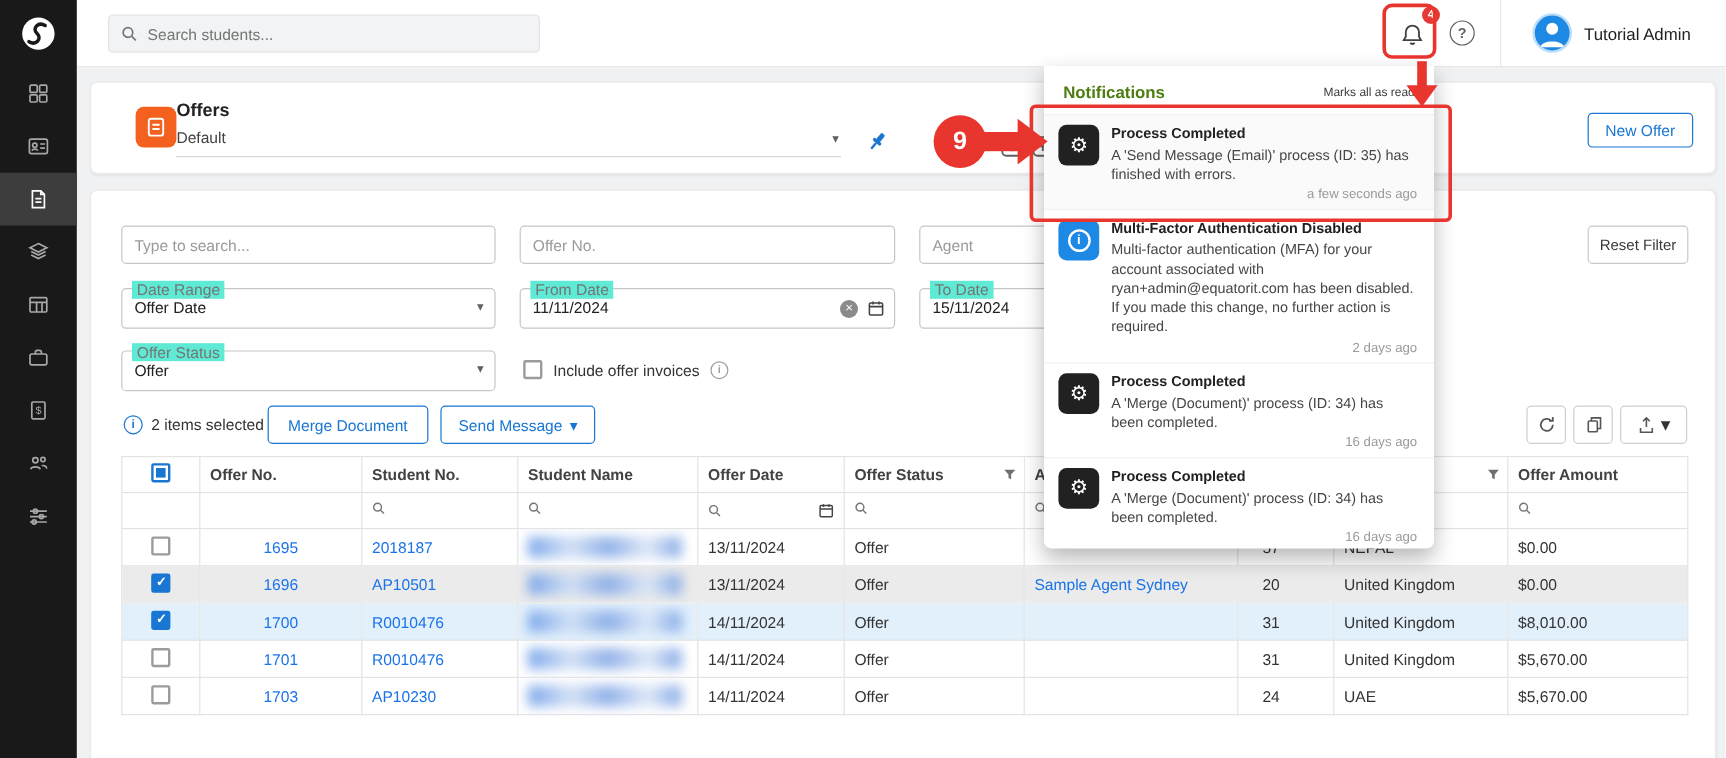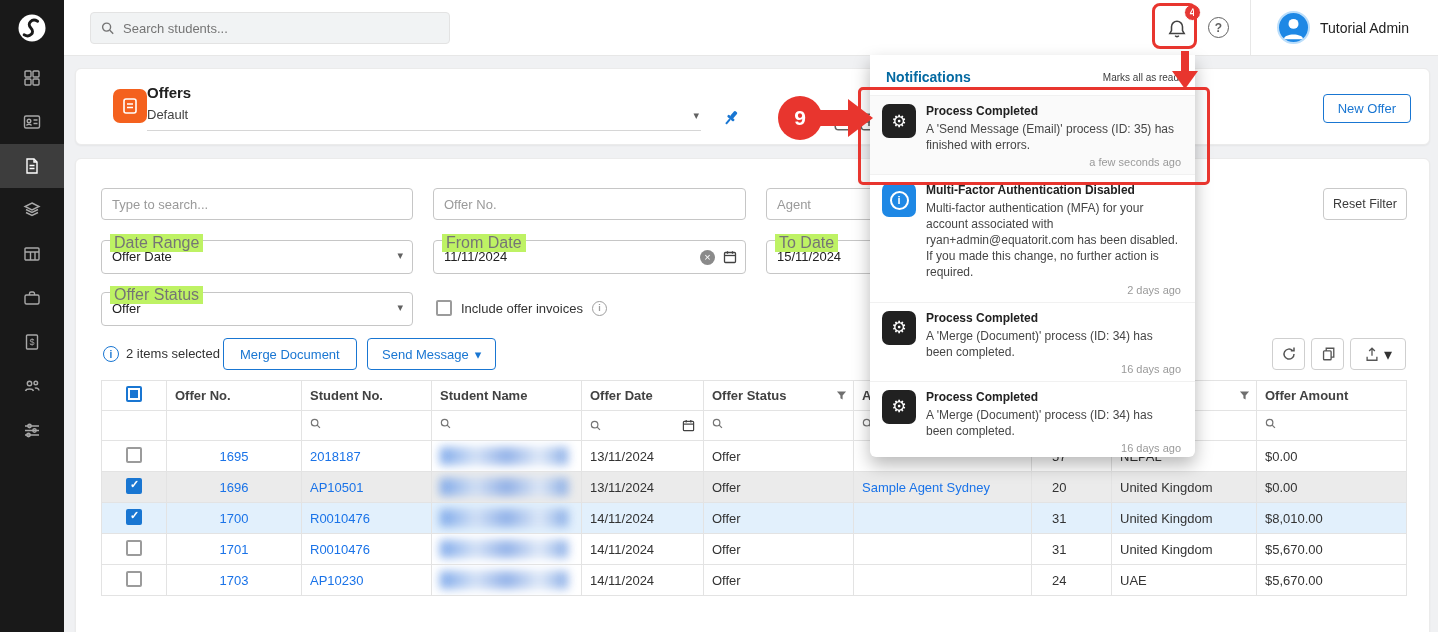--- a/index.html
+++ b/index.html
@@ -42,21 +42,21 @@
   .tool-icon { position:absolute; top:43px; width:20px; height:20px; cursor:pointer; }
   .tool-icon svg { stroke:#616161; fill:none; stroke-width:1.4; }
   .btn-outline-blue { border:1px solid #1976d2; color:#1976d2; background:#fff; border-radius:4px; font-size:13px; font-family:inherit; cursor:pointer; display:inline-flex; align-items:center; justify-content:center; gap:6px; }
   .new-offer-btn { position:absolute; right:18px; top:25px; height:29px; padding:0 14px; }
   
   .content-card { left:75px; top:158px; width:1355px; height:500px; }
   .text-input { position:absolute; height:32px; border:1px solid #c6c6c6; border-radius:4px; padding:0 10px; font-size:13px; color:#333; font-family:inherit; outline:none; background:#fff; }
   .text-input::placeholder { color:#9a9a9a; }
   .reset-btn { position:absolute; left:1247px; top:29px; width:84px; height:32px; background:#fff; border:1px solid #c9c9c9; border-radius:4px; font-size:12.5px; color:#3a3a3a; font-family:inherit; cursor:pointer; }
   .fl-field { position:absolute; height:34px; border:1px solid #c6c6c6; border-radius:4px; background:#fff; }
-  .fl-label { position:absolute; top:-7px; left:8px; background:#bef264; padding:0 4px; font-size:16px; color:#757575; }
+  .fl-label { position:absolute; top:-7px; left:8px; background:#5eead4; padding:0 4px; font-size:13px; color:#757575; }
   .fl-value { line-height:32px; padding:0 10px; font-size:13px; color:#212121; white-space:nowrap; overflow:hidden; }
   .fl-caret { position:absolute; right:9px; top:8px; color:#616161; font-size:11px; }
   .field-icons { position:absolute; right:8px; top:0; height:32px; display:flex; align-items:center; gap:8px; }
   .clear-x { width:15px; height:15px; border-radius:50%; background:#8a8a8a; color:#fff; font-size:11px; line-height:14px; text-align:center; cursor:pointer; }
   .clear-x::after { content:"\00D7"; }
   .cb { width:16px; height:16px; border:2px solid #9b9b9b; border-radius:2px; display:inline-block; background:#fff; position:relative; cursor:pointer; }
   .cb.checked { background:#1976d2; border-color:#1976d2; }
   .cb.checked::after { content:"\2713"; color:#fff; font-size:11px; font-weight:700; position:absolute; left:2px; top:-2px; }
   .cb.ind { border-color:#1976d2; }
   .cb.ind::after { content:""; position:absolute; left:2px; top:2px; right:2px; bottom:2px; background:#1976d2; }
@@ -89,21 +89,21 @@
   a.grid-link { color:#1a73e8; text-decoration:none; cursor:pointer; }
   tr.r-gray td { background:#ebebeb; }
   tr.r-blue td { background:#e2f0fc; }
   .blur-name { display:block; width:128px; height:18px; margin:2px 0; border-radius:2px; filter:blur(5px); opacity:.9;
     background:linear-gradient(90deg,#6f9fe8 0%,#cfdef5 28%,#86a9e6 52%,#dce7f7 78%,#7ba3e4 100%); }
   .srch-cell { vertical-align:middle; }
   .srch-flex { display:flex; align-items:center; justify-content:space-between; }
   
   .notif-panel { position:absolute; left:870px; top:55px; width:325px; height:402px; background:#fff; border-radius:0 0 6px 6px; box-shadow:0 8px 18px rgba(0,0,0,.28); z-index:40; overflow:hidden; }
   .notif-head { display:flex; justify-content:space-between; align-items:center; padding:14px 16px 10px 16px; }
-  .notif-title { font-size:14px; font-weight:700; color:#0369a1; }
+  .notif-title { font-size:14px; font-weight:700; color:#4d7c0f; }
   .mark-all { font-size:10px; color:#3c3c3c; cursor:pointer; }
   .notif-item { display:flex; gap:10px; padding:8px 14px 6px 12px; border-top:1px solid #f1f1f1; cursor:pointer; }
   .notif-item.unread { background:#fafafa; }
   .n-icon { width:34px; height:34px; border-radius:7px; flex:0 0 34px; display:flex; align-items:center; justify-content:center; }
   .n-icon.process { background:#212121; }
   .n-icon.process::after { content:"\2699"; color:#fff; font-size:17px; }
   .n-icon.info { background:#1e88e5; }
   .info-glyph { width:19px; height:19px; border:2px solid #fff; border-radius:50%; color:#fff; font-size:11px; font-weight:700; display:flex; align-items:center; justify-content:center; }
   .info-glyph::after { content:"i"; }
   .n-body { flex:1; min-width:0; }

